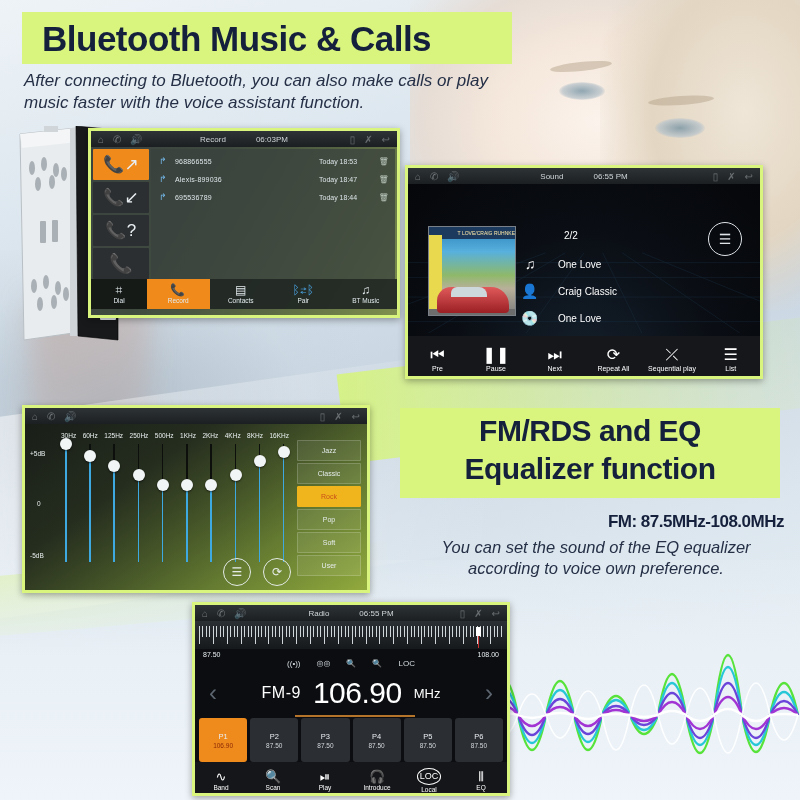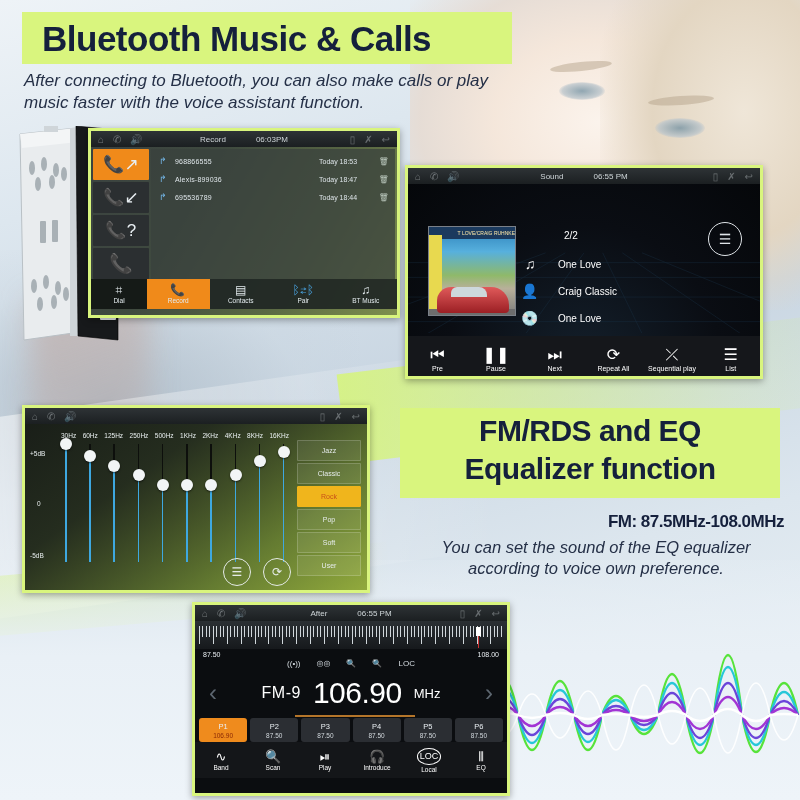--- a/index.html
+++ b/index.html
@@ -145,21 +145,21 @@
   .cursor{position:absolute;top:1px;width:5px;height:26px;}
   .cursor .cbox{width:5px;height:9px;background:#fff;margin-top:5px;}
   .cursor .cline{width:1px;height:12px;background:#d03232;margin-left:2px;}
   .freqends{display:flex;justify-content:space-between;padding:2px 8px 0;color:#e9eef2;font-size:7px;}
   .radicons{display:flex;justify-content:center;gap:16px;color:#d6dde2;font-size:8px;margin-top:1px;}
   .bigfreq{height:50px;display:flex;align-items:center;justify-content:center;gap:12px;color:#fff;position:relative;}
   .arrow{color:#5d6670;font-size:24px;position:absolute;}
   .fmband{font-size:16px;letter-spacing:.5px;}
   .fmnum{font-size:30px;font-weight:300;letter-spacing:-.5px;}
   .fmunit{font-size:13px;}
-  .presetrow{display:flex;gap:3px;padding:0 4px;height:24px;position:relative;}
+  .presetrow{display:flex;gap:3px;padding:0 4px;height:44px;position:relative;}
   .pcell{flex:1;background:#2b2e33;border-radius:3px;display:flex;flex-direction:column;
     align-items:center;justify-content:center;color:#e8edf1;font-size:7.5px;gap:1px;}
   .pcell.on{background:#ef8b1d;}
   .pcell .pf{font-size:6.5px;color:#d2d8dd;}
   .pcell.on .pf{color:#8c2a06;}
   .orangebar{position:absolute;left:100px;top:-3px;width:120px;height:2px;background:#b4752a;}
   .rctrl{display:flex;height:36px;background:#141619;align-items:center;}
   .rc{flex:1;display:flex;flex-direction:column;align-items:center;justify-content:center;gap:1px;color:#fff;}
   .rc .ri2{font-size:13px;line-height:13px;}
   .rc .rl{font-size:6.5px;}
@@ -524,21 +524,21 @@
 </div>
 
 <div class="screen" id="radio">
   <div class="statusbar">
     <div class="sb-left">
       <span>⌂</span>
       <span>✆</span>
       <span>🔊</span>
     </div>
     <div class="sb-center">
-      <span>After</span>
+      <span>Radio</span>
       <span>06:55 PM</span>
     </div>
     <div class="sb-right">
       <span>▯</span>
       <span>✗</span>
       <span>↩</span>
     </div>
   </div>
 
   <div class="tunebar">

